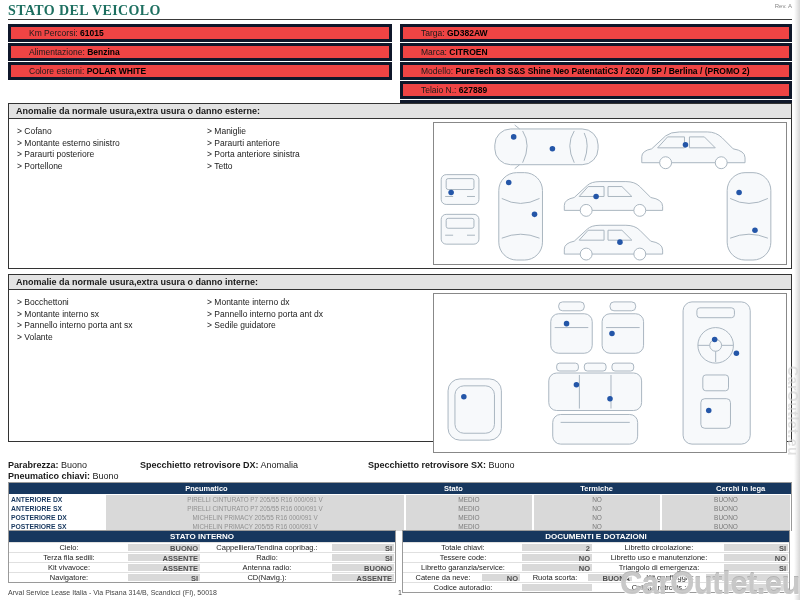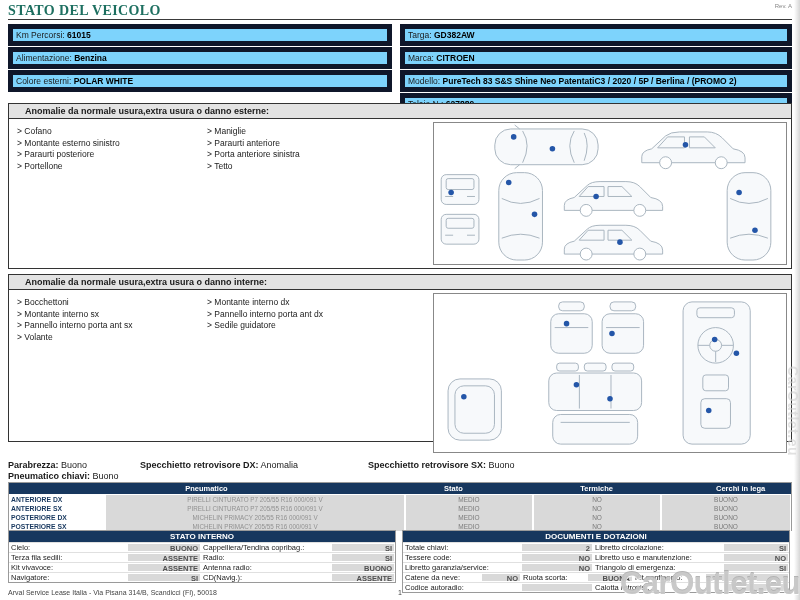--- a/index.html
+++ b/index.html
@@ -8,27 +8,27 @@
 
   .page-edge{position:absolute;right:0;top:0;width:6px;height:100%;background:linear-gradient(to left,#d6d6d6,rgba(255,255,255,0));pointer-events:none;}
 
   .title{position:absolute;left:8px;top:3px;font-family:"Liberation Serif","DejaVu Serif",serif;font-size:14px;font-weight:bold;color:#1d6f60;letter-spacing:.4px;}
   .rev{position:absolute;right:8px;top:3px;font-size:6px;color:#888;}
   .rule{position:absolute;left:8px;right:8px;top:19px;border-top:1.5px solid #3a3a3a;}
 
   .info-col{position:absolute;top:24px;}
   #info-left{left:8px;width:384px;}
   #info-right{left:400px;width:392px;}
-  .fieldbox{border:5px solid #0f172a;padding:1px 3px;margin-bottom:1px;font-size:8.5px;line-height:10px;background:#7dd3fc;}
+  .fieldbox{border:3px solid #0f172a;padding:1px 18px;margin-bottom:1px;font-size:8.5px;line-height:10px;background:#ef4444;}
   .fieldbox b{font-weight:bold;color:#000;}
 
   .section{position:absolute;left:8px;width:784px;border:1px solid #333;background:#fff;}
   #section-ext{top:103px;height:166px;}
   #section-int{top:274px;height:168px;}
-  .sec-head{background:#e3e3e3;border-bottom:1px solid #333;font-size:9px;font-weight:bold;padding:2px 16px;height:15px;}
+  .sec-head{background:#e3e3e3;border-bottom:1px solid #333;font-size:9px;font-weight:bold;padding:2px 7px;height:15px;}
   .dmg-col{position:absolute;top:22px;font-size:8.5px;line-height:11.5px;color:#222;}
   .dmg-col.c1{left:8px;}
   .dmg-col.c2{left:198px;}
   .diagram-box{position:absolute;top:18px;right:4px;width:354px;border:1px solid #888;background:#fff;}
   #diagram-ext{height:143px;}
   #diagram-int{height:160px;}
   .diagram-box svg{display:block;width:100%;height:100%;}
 
   .sbody{fill:#f7f9fb;stroke:#a9b5c0;stroke-width:1;}
   .ln{fill:none;stroke:#a9b5c0;stroke-width:1;}
@@ -46,21 +46,21 @@
   .t-row{display:flex;height:9px;line-height:9px;background:#fff;border-top:1px solid #fff;}
   .td{height:9px;overflow:hidden;white-space:nowrap;}
   .td.pos{width:96px;font-weight:bold;color:#17375e;font-size:6.8px;padding-left:2px;background:#fff;}
   .td.tyre{width:300px;background:#d9d9d9;color:#919191;text-align:center;border-left:1px solid #fff;border-right:1px solid #fff;font-size:6.3px;}
   .td.gcell{width:128px;background:#d9d9d9;color:#7a7a7a;text-align:center;border-left:1px solid #fff;border-right:1px solid #fff;}
   .td.gcell.last{width:130px;}
 
   .btable{position:absolute;top:530px;border:1px solid #9a9a9a;background:#fff;font-size:7.5px;}
   .bt-head{background:#17375e;color:#fff;font-weight:bold;text-align:center;font-size:8px;height:11px;line-height:11px;}
   .brow{display:flex;height:10px;line-height:10px;border-top:1px solid #e0e0e0;}
-  .bl{padding-left:2px;color:#222;overflow:hidden;white-space:nowrap;}
+  .bl{padding-left:2px;color:#222;overflow:hidden;white-space:nowrap;text-align:center;}
   .bv{background:#d9d9d9;color:#4f4f4f;font-weight:bold;text-align:right;padding-right:2px;border:1px solid #fff;overflow:hidden;white-space:nowrap;}
 
   .footer-company{position:absolute;left:8px;top:589px;font-size:7px;color:#444;}
   .footer-page{position:absolute;left:0;right:0;top:589px;text-align:center;font-size:7px;color:#444;}
 
   .wm-main{position:absolute;right:0px;bottom:-2px;font-size:31px;font-weight:bold;color:#c7c7c7;opacity:.95;text-shadow:0 1px 0 #ffffff,0 -1px 0 #b0b0b0;letter-spacing:-.5px;}
   .wm-side{position:absolute;right:-1px;top:366px;writing-mode:vertical-rl;font-size:14px;font-weight:bold;color:#d2d2d2;opacity:.65;letter-spacing:.5px;}
 </style>
 </head>
 <body>

